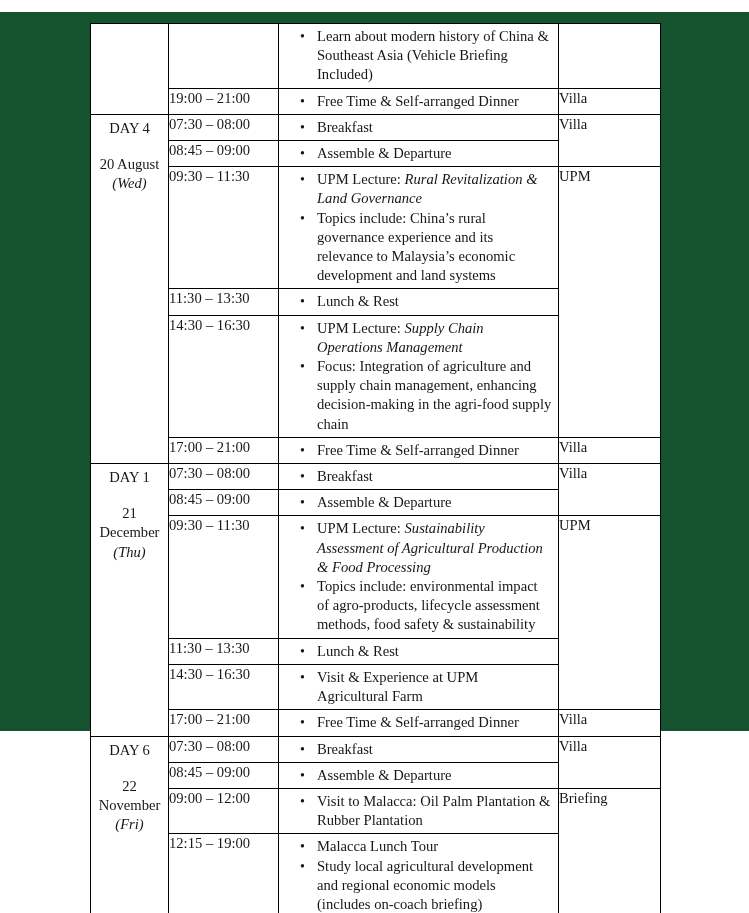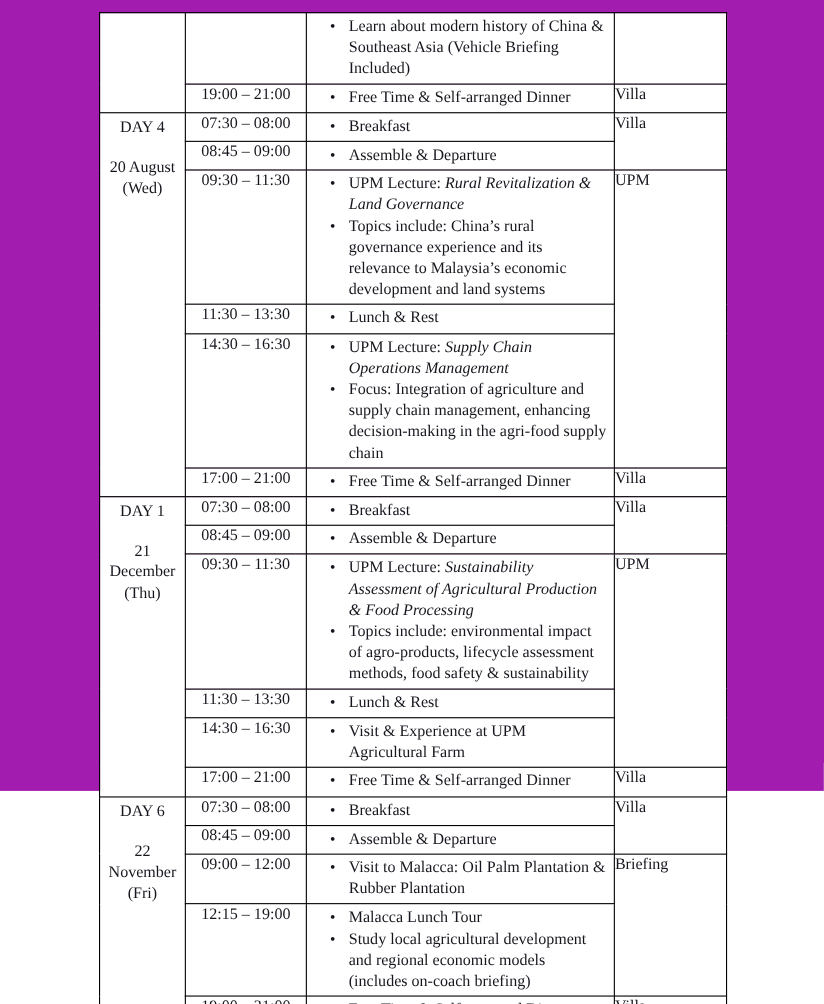--- a/index.html
+++ b/index.html
@@ -11,21 +11,22 @@
     width: 749px;
     height: 913px;
     overflow: hidden;
     font-family: "Liberation Serif", "DejaVu Serif", serif;
     color: #16161e;
   }
   .page {
     position: relative;
     width: 749px;
     height: 719px;
-    background: #a21caf;
+    background: #14532d;
+    margin-top: 12px;
   }
   table.itinerary {
     position: absolute;
     left: 90px;
     top: 11px;
     width: 570px;
     border-collapse: collapse;
     table-layout: fixed;
     font-size: 14.6px;
     line-height: 19.2px;
@@ -44,25 +45,25 @@
   
   td.day {
     text-align: center;
     vertical-align: top;
   }
   .day-inner {
     padding: 4px 3px 4px 3px;
   }
   .day-title { display: block; }
   .day-date  { display: block; margin-top: 17px; }
-  .day-dow   { display: block; }
+  .day-dow   { display: block; font-style: italic; }
 
   
   td.time {
-    text-align: center;
+    text-align: left;
     padding: 3px 2px 3px 2px;
     white-space: nowrap;
   }
 
   
   td.act {
     padding: 0;
   }
   ul.bullets {
     margin: 0;

